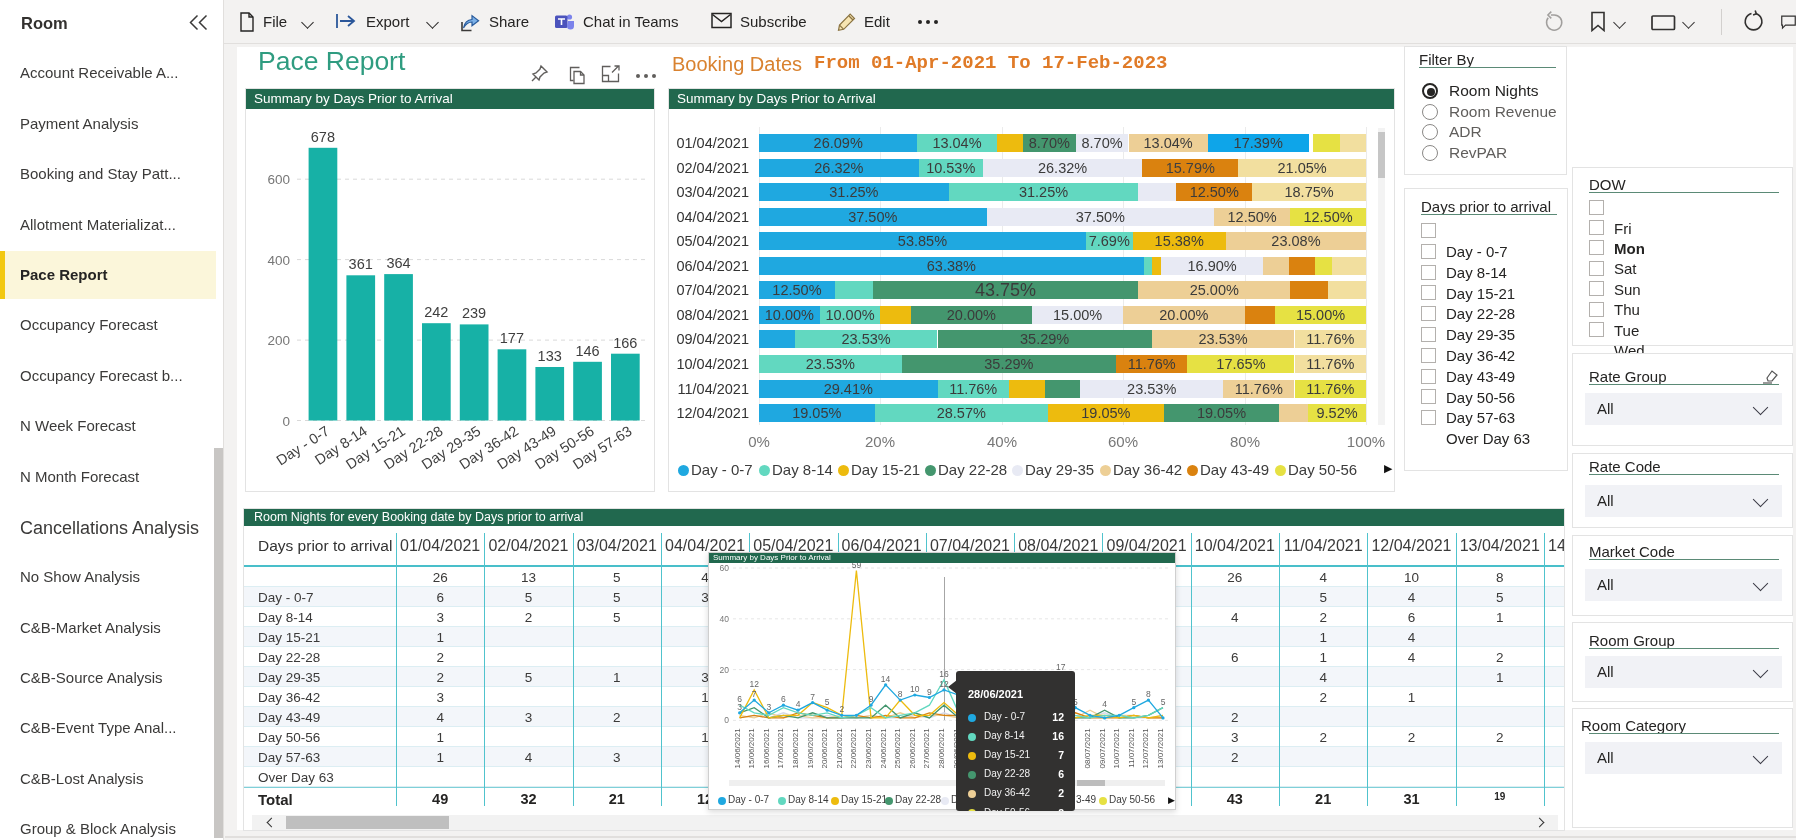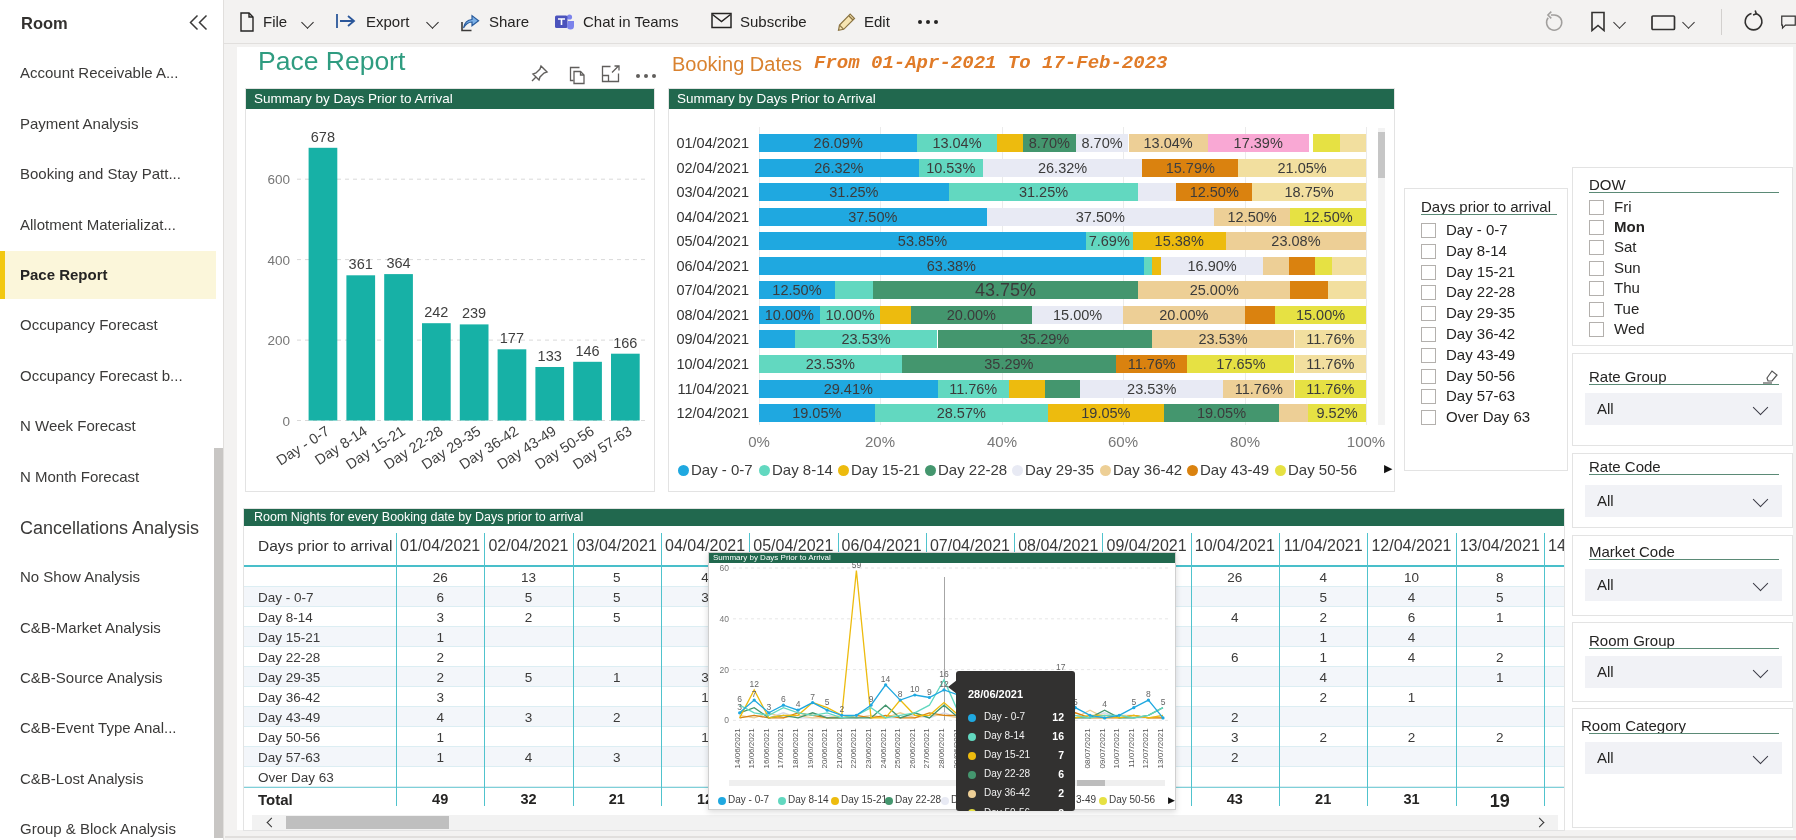--- a/index.html
+++ b/index.html
@@ -3,21 +3,21 @@
 <style>
 *{margin:0;padding:0;box-sizing:border-box;}
 html,body{width:1796px;height:840px;overflow:hidden;background:#f3f2f1;font-family:"Liberation Sans",sans-serif;}
 .abs{position:absolute;}
 #root{position:absolute;top:0;left:0;width:1796px;height:840px;}
 .panel{position:absolute;background:#fff;border:1px solid #e3e3e3;}
 .vhead{height:20px;background:#21684e;color:#fff;font-size:13.5px;line-height:20px;padding-left:8px;white-space:nowrap;}
 .slicer-title{font-size:15px;color:#252423;white-space:nowrap;}
 .underline{position:absolute;height:1px;background:#5b8a76;}
 .cb{position:absolute;width:15px;height:15px;border:1px solid #b3b0ad;background:#fff;}
-.cblab{position:absolute;font-size:15px;color:#252423;white-space:nowrap;}
+.cblab{position:absolute;font-size:15px;color:#252423;white-space:nowrap;margin-top:22px;}
 .dd{position:absolute;background:#f1f2f6;font-size:15px;color:#252423;}
 .ddchev{position:absolute;width:11px;height:11px;border-right:1.6px solid #3a3a45;border-bottom:1.6px solid #3a3a45;transform:rotate(45deg);}
 </style></head><body>
 <div id="root">
 
 <div class="abs" style="left:224px;top:0;width:1572px;height:44px;background:#f3f2f1;border-bottom:1px solid #e1dfdd;"></div>
 <div class="abs" style="left:238px;top:12px;width:20px;height:20px;"><svg width="18" height="20" viewBox="0 0 18 20">
         <path d="M3 1 h8 l4 4 v14 h-12 z" fill="none" stroke="#252423" stroke-width="1.4"></path>
         <path d="M11 1 v4 h4" fill="none" stroke="#252423" stroke-width="1.4"></path>
       </svg></div>
@@ -112,21 +112,21 @@
     </svg>
 <svg class="abs" style="left:601px;top:65px;" width="20" height="18" viewBox="0 0 20 18">
       <path d="M9.5 1.5 h-8 v15 h16 v-8" fill="none" stroke="#605e5c" stroke-width="1.3"></path>
       <path d="M1.5 10.5 h6 v6" fill="none" stroke="#605e5c" stroke-width="1.3"></path>
       <path d="M11 7.5 L17.5 1 M13.5 1 h4.5 v4.5" fill="none" stroke="#605e5c" stroke-width="1.3"></path>
     </svg>
 <div class="abs" style="left:636px;top:74px;width:4px;height:4px;border-radius:50%;background:#605e5c;"></div>
     <div class="abs" style="left:644px;top:74px;width:4px;height:4px;border-radius:50%;background:#605e5c;"></div>
     <div class="abs" style="left:652px;top:74px;width:4px;height:4px;border-radius:50%;background:#605e5c;"></div>
 <div class="abs" style="left:672px;top:53px;font-size:20px;color:#d9822f;">Booking Dates</div>
-<div class="abs" style="left:814px;top:52px;font-size:19px;font-weight:bold;font-family:'Liberation Mono',monospace;color:#e07b28;white-space:nowrap;font-style:italic;">From 01-Apr-2021 To 17-Feb-2023</div>
+<div class="abs" style="left:814px;top:52px;font-size:19px;font-weight:bold;font-family:'Liberation Mono',monospace;color:#e07b28;white-space:nowrap;">From 01-Apr-2021 To 17-Feb-2023</div>
 <div class="panel" style="left:245px;top:88px;width:410px;height:404px;">
 <div class="vhead">Summary by Days Prior to Arrival</div>
 <svg width="408" height="382" style="position:absolute;left:0;top:20px;">
         <line x1="51" y1="231.1" x2="403" y2="231.1" stroke="#d9d9d9" stroke-width="1" stroke-dasharray="4 4"></line>
         <line x1="51" y1="150.6" x2="403" y2="150.6" stroke="#d9d9d9" stroke-width="1" stroke-dasharray="4 4"></line>
         <line x1="51" y1="70.2" x2="403" y2="70.2" stroke="#d9d9d9" stroke-width="1" stroke-dasharray="4 4"></line>
         <line x1="51" y1="311.5" x2="403" y2="311.5" stroke="#d9d9d9" stroke-width="1" stroke-dasharray="4 4"></line>
         <text x="44" y="316.5" font-size="13.5" fill="#777" text-anchor="end">0</text>
         <text x="44" y="236.1" font-size="13.5" fill="#777" text-anchor="end">200</text>
         <text x="44" y="155.6" font-size="13.5" fill="#777" text-anchor="end">400</text>
@@ -178,21 +178,21 @@
 <div class="abs" style="left:327.5px;top:45.0px;width:26.4px;height:18px;background:#edbb0e;"></div>
 <div class="abs" style="left:353.9px;top:45.0px;width:52.8px;height:18px;background:#44966e;">
         <span style="display:block;width:100%;text-align:center;font-size:14.5px;color:#3b3b3b;line-height:18px;overflow:hidden;white-space:nowrap;">8.70%</span>
       </div>
 <div class="abs" style="left:406.7px;top:45.0px;width:52.8px;height:18px;background:#e8eaf4;">
         <span style="display:block;width:100%;text-align:center;font-size:14.5px;color:#3b3b3b;line-height:18px;overflow:hidden;white-space:nowrap;">8.70%</span>
       </div>
 <div class="abs" style="left:459.5px;top:45.0px;width:79.2px;height:18px;background:#edcf96;">
         <span style="display:block;width:100%;text-align:center;font-size:14.5px;color:#3b3b3b;line-height:18px;overflow:hidden;white-space:nowrap;">13.04%</span>
       </div>
-<div class="abs" style="left:538.7px;top:45.0px;width:101px;height:18px;background:#f9a8d4;">
+<div class="abs" style="left:538.7px;top:45.0px;width:101px;height:18px;background:#0ea5e9;">
         <span style="display:block;width:100%;text-align:center;font-size:14.5px;color:#3b3b3b;line-height:18px;overflow:hidden;white-space:nowrap;">17.39%</span>
       </div>
 <div class="abs" style="left:644.3px;top:45.0px;width:26.4px;height:18px;background:#e6e143;"></div>
 <div class="abs" style="left:670.7px;top:45.0px;width:26.3px;height:18px;background:#f2df9f;"></div>
 <div class="abs" style="left:6px;top:70.5px;width:74px;text-align:right;font-size:14.5px;color:#333;">02/04/2021</div>
 <div class="abs" style="left:90.0px;top:69.5px;width:159.8px;height:18px;background:#1fa8e0;">
         <span style="display:block;width:100%;text-align:center;font-size:14.5px;color:#3b3b3b;line-height:18px;overflow:hidden;white-space:nowrap;">26.32%</span>
       </div>
 <div class="abs" style="left:249.8px;top:69.5px;width:63.9px;height:18px;background:#62d8c0;">
         <span style="display:block;width:100%;text-align:center;font-size:14.5px;color:#3b3b3b;line-height:18px;overflow:hidden;white-space:nowrap;">10.53%</span>
@@ -527,40 +527,53 @@
 <div class="abs" style="left:328.6px;top:282px;width:88.3px;text-align:center;font-size:14.5px;font-weight:bold;color:#252423;">21</div>
 <div class="abs" style="left:416.9px;top:282px;width:88.3px;text-align:center;font-size:14.5px;font-weight:bold;color:#252423;">12</div>
 <div class="abs" style="left:505.2px;top:282px;width:88.3px;text-align:center;font-size:14.5px;font-weight:bold;color:#252423;">18</div>
 <div class="abs" style="left:593.5px;top:282px;width:88.3px;text-align:center;font-size:14.5px;font-weight:bold;color:#252423;">91</div>
 <div class="abs" style="left:681.8px;top:282px;width:88.3px;text-align:center;font-size:14.5px;font-weight:bold;color:#252423;">21</div>
 <div class="abs" style="left:770.1px;top:282px;width:88.3px;text-align:center;font-size:14.5px;font-weight:bold;color:#252423;">26</div>
 <div class="abs" style="left:858.4px;top:282px;width:88.3px;text-align:center;font-size:14.5px;font-weight:bold;color:#252423;">26</div>
 <div class="abs" style="left:946.7px;top:282px;width:88.3px;text-align:center;font-size:14.5px;font-weight:bold;color:#252423;">43</div>
 <div class="abs" style="left:1035.0px;top:282px;width:88.3px;text-align:center;font-size:14.5px;font-weight:bold;color:#252423;">21</div>
 <div class="abs" style="left:1123.3px;top:282px;width:88.3px;text-align:center;font-size:14.5px;font-weight:bold;color:#252423;">31</div>
-<div class="abs" style="left:1211.6px;top:282px;width:88.3px;text-align:center;font-size:18px;font-weight:bold;color:#252423;">19</div>
+<div class="abs" style="left:1211.6px;top:282px;width:88.3px;text-align:center;font-size:10px;font-weight:bold;color:#252423;">19</div>
 <div class="abs" style="left:1299.9px;top:282px;width:88.3px;text-align:center;font-size:14.5px;font-weight:bold;color:#252423;">17</div>
 <div class="abs" style="left:152.0px;top:24px;width:1px;height:273px;background:#50c3cd;"></div>
 <div class="abs" style="left:240.3px;top:24px;width:1px;height:273px;background:#50c3cd;"></div>
 <div class="abs" style="left:328.6px;top:24px;width:1px;height:273px;background:#50c3cd;"></div>
 <div class="abs" style="left:416.9px;top:24px;width:1px;height:273px;background:#50c3cd;"></div>
 <div class="abs" style="left:505.2px;top:24px;width:1px;height:273px;background:#50c3cd;"></div>
 <div class="abs" style="left:593.5px;top:24px;width:1px;height:273px;background:#50c3cd;"></div>
 <div class="abs" style="left:681.8px;top:24px;width:1px;height:273px;background:#50c3cd;"></div>
 <div class="abs" style="left:770.1px;top:24px;width:1px;height:273px;background:#50c3cd;"></div>
 <div class="abs" style="left:858.4px;top:24px;width:1px;height:273px;background:#50c3cd;"></div>
 <div class="abs" style="left:946.7px;top:24px;width:1px;height:273px;background:#50c3cd;"></div>
 <div class="abs" style="left:1035.0px;top:24px;width:1px;height:273px;background:#50c3cd;"></div>
 <div class="abs" style="left:1123.3px;top:24px;width:1px;height:273px;background:#50c3cd;"></div>
 <div class="abs" style="left:1211.6px;top:24px;width:1px;height:273px;background:#50c3cd;"></div>
 <div class="abs" style="left:1299.9px;top:24px;width:1px;height:273px;background:#50c3cd;"></div>
 <div class="abs" style="left:8px;top:306px;width:1306px;height:15px;background:#f2f2f2;"></div>
 <div class="abs" style="left:24px;top:310px;width:7px;height:7px;border-left:1.6px solid #333;border-bottom:1.6px solid #333;transform:rotate(45deg);"></div>
 <div class="abs" style="left:1292px;top:310px;width:7px;height:7px;border-right:1.6px solid #333;border-top:1.6px solid #333;transform:rotate(45deg);"></div>
 <div class="abs" style="left:42px;top:307px;width:163px;height:13px;background:#bfbfbf;"></div>
+</div>
+<div class="panel" style="left:1404px;top:46px;width:163px;height:129px;">
+<div class="slicer-title abs" style="left:14px;top:4px;">Filter By</div>
+<div class="underline" style="left:14px;top:20px;width:137px;"></div>
+<div class="abs" style="left:17px;top:36.0px;width:16px;height:16px;border:2px solid #252423;border-radius:50%;background:#fff;"></div>
+<div class="abs" style="left:22px;top:41.0px;width:8px;height:8px;border-radius:50%;background:#252423;"></div>
+<div class="abs" style="left:44px;top:35.0px;font-size:15.5px;color:#252423;white-space:nowrap;">Room Nights</div>
+<div class="abs" style="left:17px;top:56.5px;width:16px;height:16px;border:1.5px solid #8a8886;border-radius:50%;background:#fff;"></div>
+<div class="abs" style="left:44px;top:55.5px;font-size:15.5px;color:#605e5c;white-space:nowrap;">Room Revenue</div>
+<div class="abs" style="left:17px;top:77.0px;width:16px;height:16px;border:1.5px solid #8a8886;border-radius:50%;background:#fff;"></div>
+<div class="abs" style="left:44px;top:76.0px;font-size:15.5px;color:#605e5c;white-space:nowrap;">ADR</div>
+<div class="abs" style="left:17px;top:97.5px;width:16px;height:16px;border:1.5px solid #8a8886;border-radius:50%;background:#fff;"></div>
+<div class="abs" style="left:44px;top:96.5px;font-size:15.5px;color:#605e5c;white-space:nowrap;">RevPAR</div>
 </div>
 <div class="panel" style="left:1404px;top:188px;width:164px;height:283px;">
 <div class="slicer-title abs" style="left:16px;top:9px;">Days prior to arrival</div>
 <div class="underline" style="left:16px;top:25px;width:136px;"></div>
 <div class="cb" style="left:16px;top:34.0px;"></div>
 <div class="cblab" style="left:41px;top:32.0px;">Day - 0-7</div>
 <div class="cb" style="left:16px;top:54.8px;"></div>
 <div class="cblab" style="left:41px;top:52.8px;">Day 8-14</div>
 <div class="cb" style="left:16px;top:75.6px;"></div>
 <div class="cblab" style="left:41px;top:73.6px;">Day 15-21</div>

